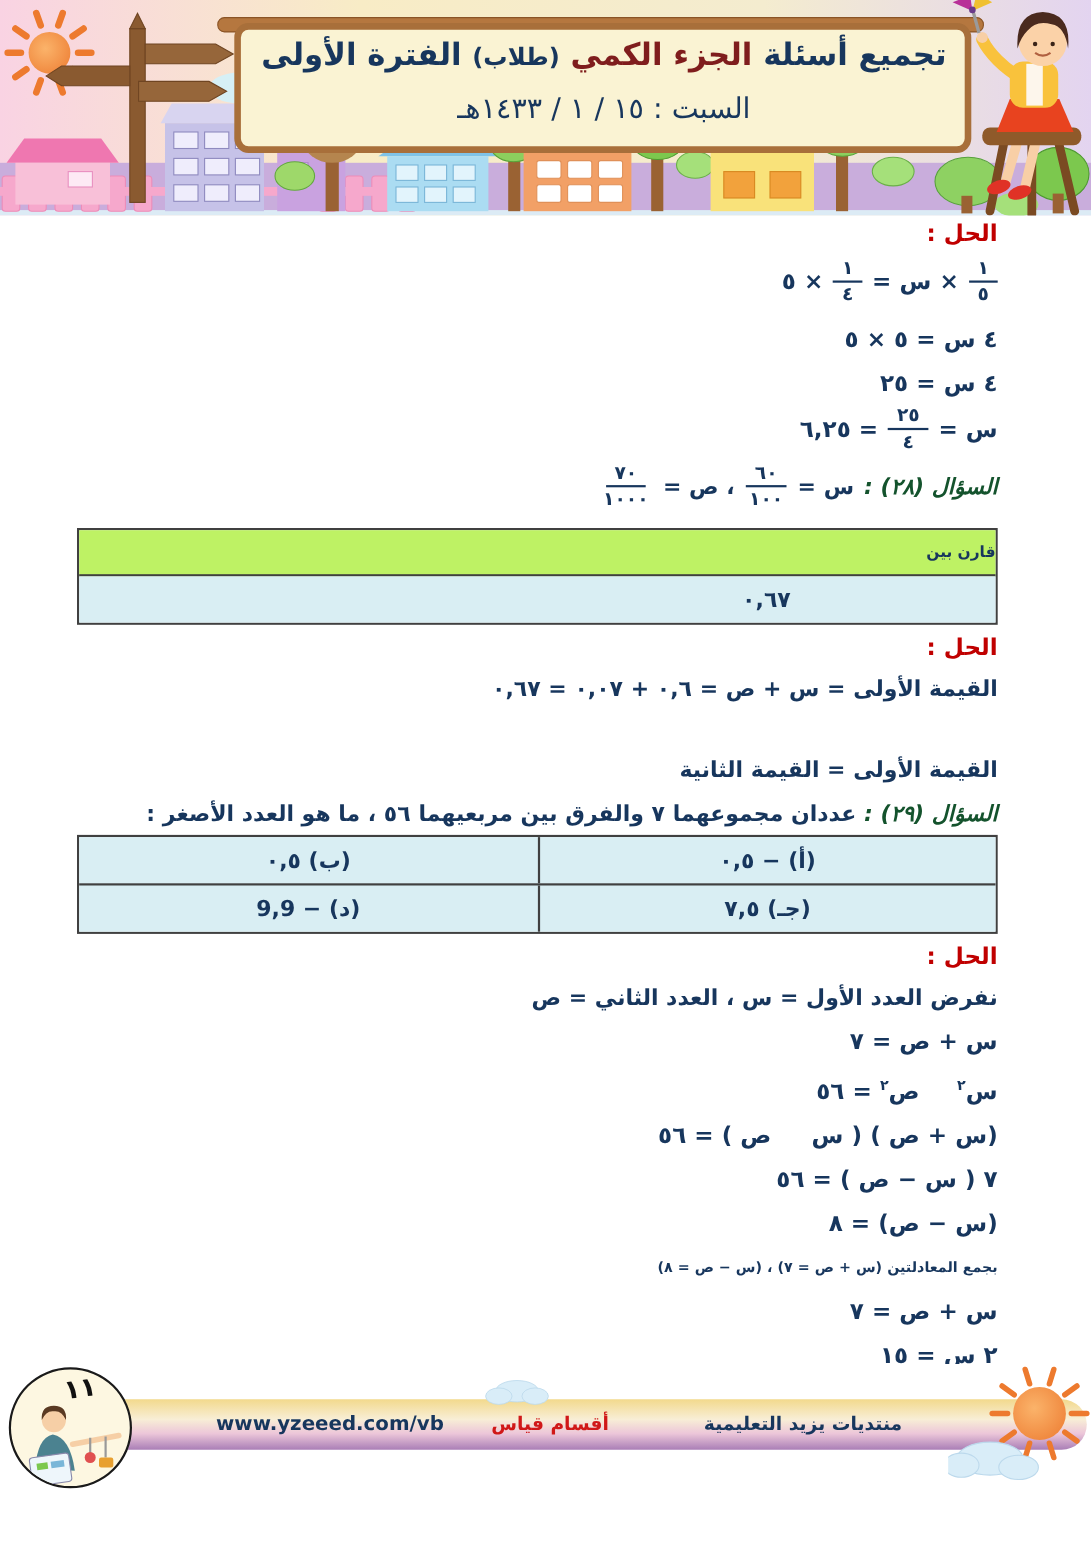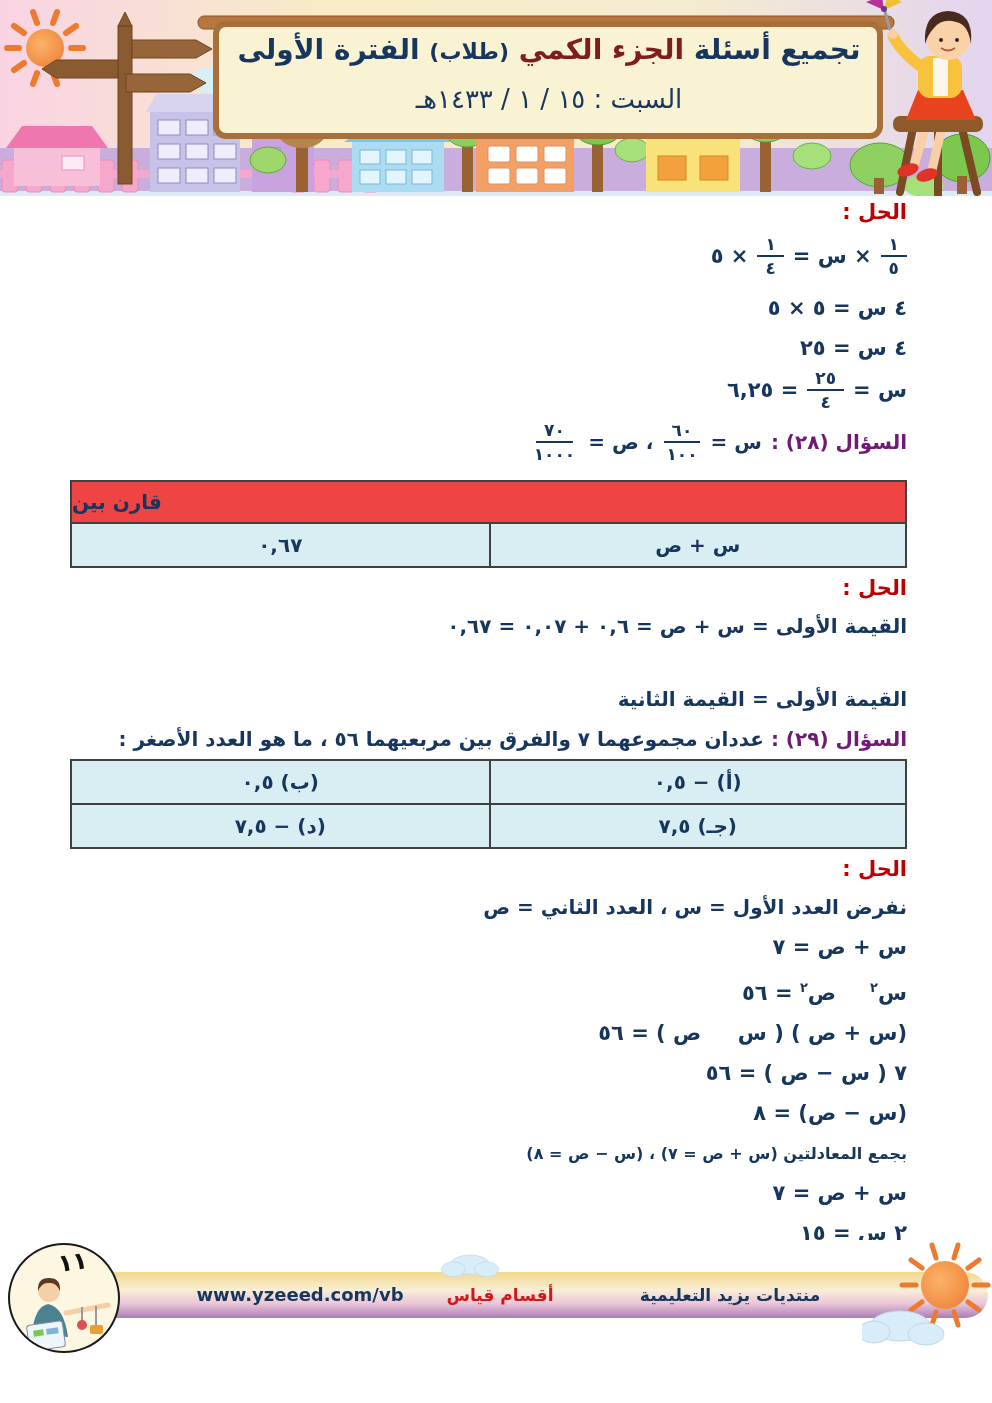--- a/index.html
+++ b/index.html
@@ -31,26 +31,26 @@
   .sol-label{color:#c00000;font-size:21px;margin-top:4px;}
   .eq{font-size:21px;margin-top:13px;text-align:right;line-height:27px;}
   .eqrow{display:flex;align-items:center;justify-content:flex-start;gap:9px;
          font-size:21px;margin-top:6px;min-height:52px;}
   .frac{display:inline-flex;flex-direction:column;align-items:center;
         font-size:17px;line-height:1.3;}
   .frac .num{border-bottom:2.5px solid #17365d;padding:0 8px;}
   .frac .den{padding:0 4px;}
   sup.sq{font-size:13px;vertical-align:super;}
   .gap30{display:inline-block;width:34px;}
-  .qlabel{color:#701a75;}
+  .qlabel{color:#14532d;font-style:italic;}
   .qline{font-size:20px;margin-top:10px;text-align:right;line-height:27px;}
   
   .tbl{border:2.5px solid #404040;margin-top:12px;background:#ffffff;}
-  .tbl .hrow{background:#ef4444;text-align:left;height:40px;line-height:40px;
-             font-size:20px;border-bottom:2.5px solid #404040;}
+  .tbl .hrow{background:#bef264;text-align:right;height:40px;line-height:40px;
+             font-size:14px;border-bottom:2.5px solid #404040;}
   .tbl .drow{display:grid;grid-template-columns:1fr 1fr;height:42px;background:#d9eef3;}
   .tbl .drow + .drow{border-top:2.5px solid #404040;}
   .tbl .cell{display:flex;align-items:center;justify-content:center;font-size:20px;}
   .tbl .cell.divided{border-left:2.5px solid #404040;}
   
   .footer{position:relative;width:992px;height:163px;overflow:hidden;background:#ffffff;}
   .fbar{
     position:absolute;left:56px;right:4px;top:32px;height:46px;border-radius:23px;
     background:linear-gradient(#f2d98c 0%,#f8eed6 40%,#ecc6d9 68%,#a97eb6 100%);
   }
@@ -290,58 +290,57 @@
     <span>، ص =</span>
     <span class="frac">
       <span class="num">٧٠</span>
       <span class="den">١٠٠٠</span>
     </span>
   </div>
 
   <div class="tbl">
     <div class="hrow">قارن بين</div>
     <div class="drow">
-      <div class="cell divided">س + ص</div>
       <div class="cell">٠,٦٧</div>
     </div>
   </div>
 
   <div class="sol-label" style="margin-top:8px;">الحل :</div>
   <div class="eq" style="font-size:20px;">القيمة الأولى = س + ص =  ٠,٦ + ٠,٠٧ = ٠,٦٧</div>
   <div class="eq" style="font-size:20px;margin-top:46px;">القيمة الأولى = القيمة الثانية</div>
 
   <div class="qline" style="margin-top:13px;">
     <span class="qlabel">السؤال (٢٩) :</span>
     <span>عددان مجموعهما ٧ والفرق بين مربعيهما ٥٦ ، ما هو العدد الأصغر :</span>
   </div>
 
   <div class="tbl" style="margin-top:6px;">
     <div class="drow">
       <div class="cell divided">(أ) − ٠,٥</div>
       <div class="cell">(ب) ٠,٥</div>
     </div>
     <div class="drow">
       <div class="cell divided">(جـ) ٧,٥</div>
-      <div class="cell">(د) − ٧,٥</div>
+      <div class="cell">(د) − 9,9</div>
     </div>
   </div>
 
   <div class="sol-label" style="margin-top:8px;">الحل :</div>
   <div class="eq" style="font-size:20px;">نفرض العدد الأول = س ، العدد الثاني = ص</div>
   <div class="eq">س + ص = ٧</div>
 
   <div class="eq">
     <span>س</span><sup class="sq">٢</sup><span class="gap30"></span><span>ص</span><sup class="sq">٢</sup>
     <span>= ٥٦</span>
   </div>
 
   <div class="eq">(س + ص ) ( س&nbsp;&nbsp;&nbsp;&nbsp;&nbsp;ص ) = ٥٦</div>
   <div class="eq">٧ ( س − ص ) = ٥٦</div>
   <div class="eq">(س − ص) = ٨</div>
-  <div class="eq" style="font-size:16px;">بجمع المعادلتين (س + ص = ٧) ، (س − ص = ٨)</div>
+  <div class="eq" style="font-size:13px;">بجمع المعادلتين (س + ص = ٧) ، (س − ص = ٨)</div>
   <div class="eq">س + ص = ٧</div>
   <div class="eq">٢ س = ١٥</div>
 
 </div>
 
 <div class="footer">
   <div class="fbar"></div>
 
   <svg class="fdeco" style="left:425px;top:2px;" width="90" height="50" viewBox="0 0 120 50">
     <g fill="#d9edf8" stroke="#bcd9ec">

